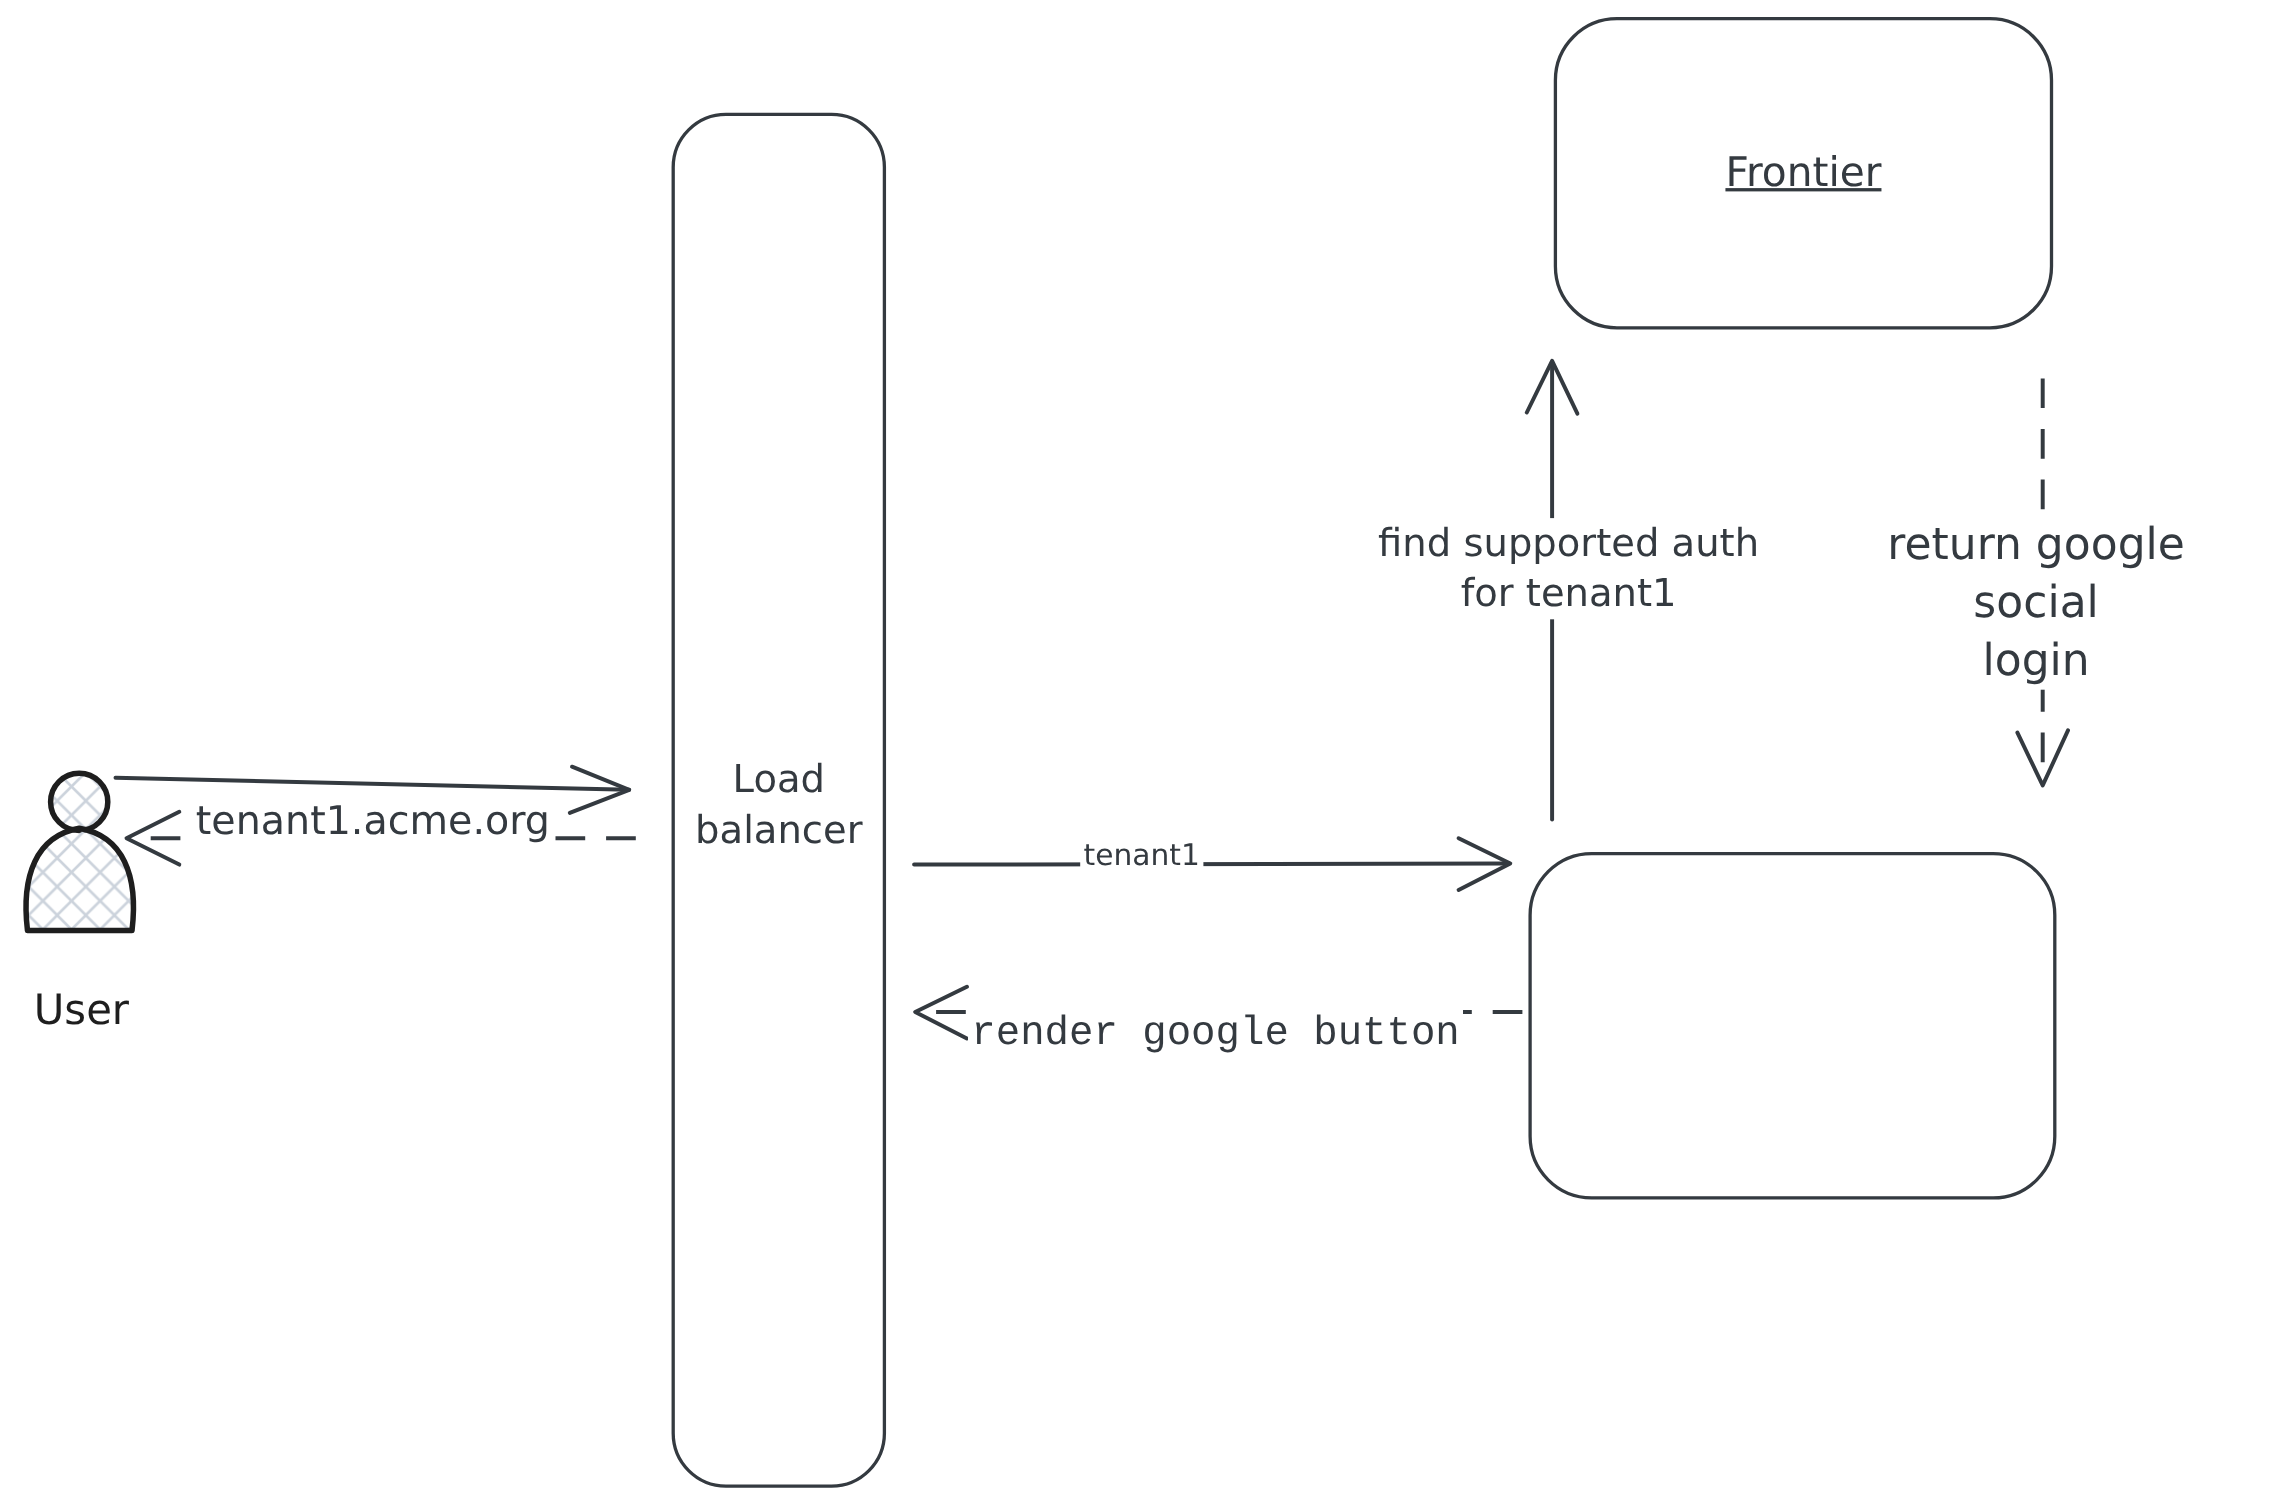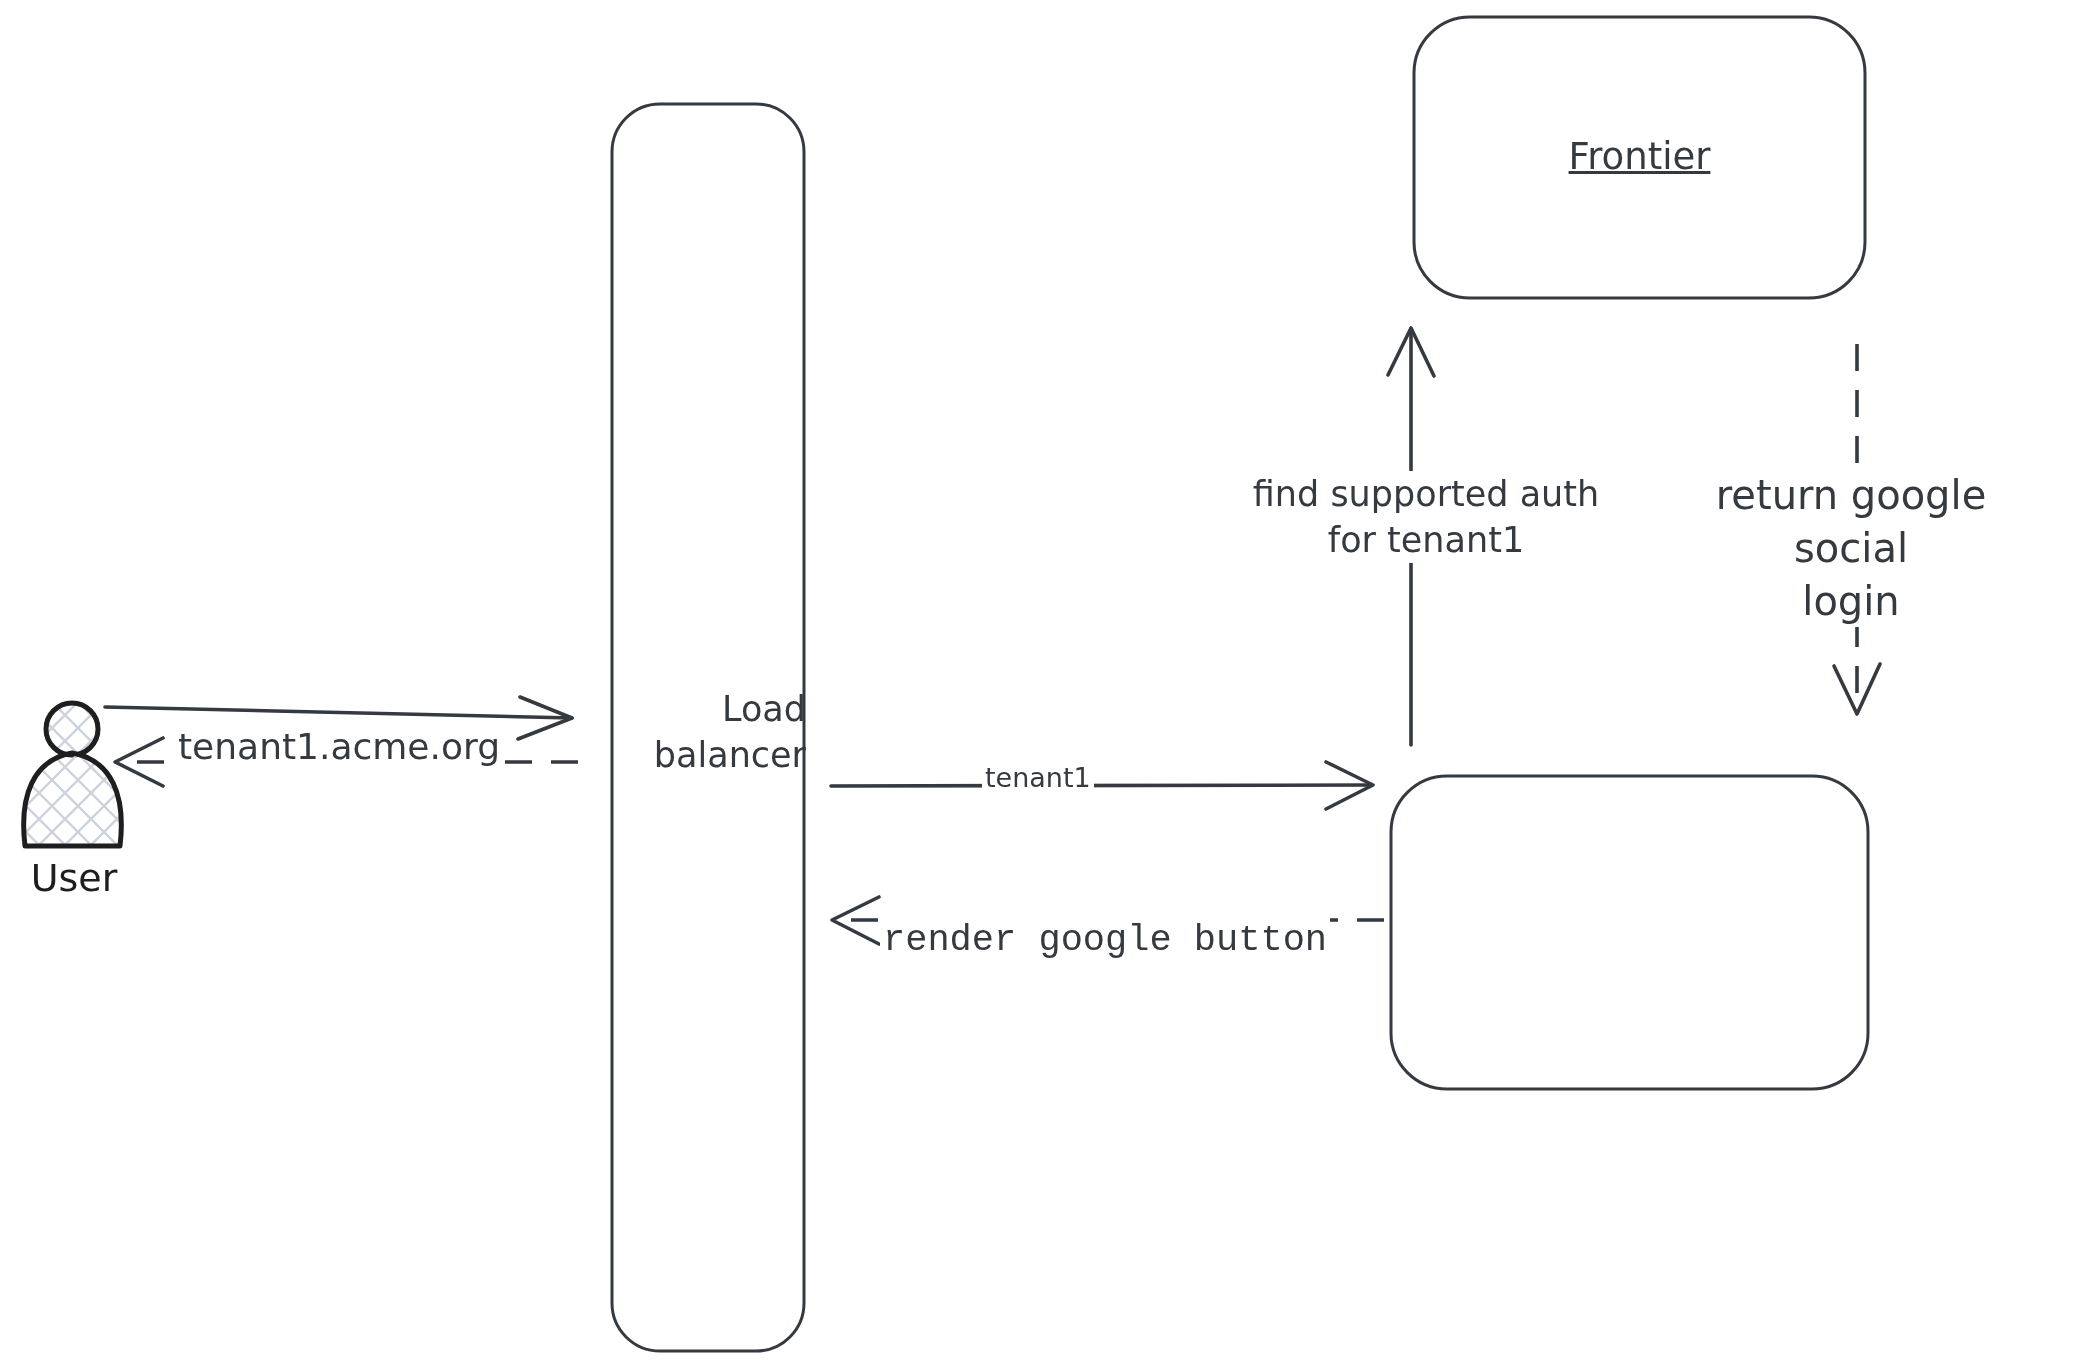--- a/index.html
+++ b/index.html
@@ -28,21 +28,21 @@
   .lbl {
     position: absolute;
     white-space: pre-line;
     color: var(--stroke);
     background: var(--bg);
     text-align: center;
     line-height: 1.32;
     padding: 0 3px;
   }
   .lbl.no-bg { background: transparent; }
-  .actor-lbl { color: var(--actor); }
+  .actor-lbl { color: var(--actor); margin-top: 40px; }
 </style>
 </head>
 <body>
 
 <div class="canvas">
 
   <svg class="layer" width="2083" height="1372" viewBox="0 0 2083 1372">
     <defs>
       <pattern id="hatch" patternUnits="userSpaceOnUse" width="26" height="26">
         <path d="M0,26 L26,0 M-6,6 L6,-6 M20,32 L32,20" stroke="var(--hatch)" stroke-width="2.4" fill="none"></path>
@@ -85,21 +85,21 @@
     </g>
 
     <g>
       <line class="edge dashed" x1="1857" y1="344" x2="1857" y2="712"></line>
       <polyline class="head" points="1834,666 1857,714 1880,664"></polyline>
     </g>
   </svg>
 
   <div class="lbl no-bg actor-lbl" style="left:18px; top:853px; width:112px; font-size:38px;">User</div>
 
-  <div class="lbl no-bg" style="left:607px; top:686px; width:202px; font-size:35px;text-align:right;">Load
+  <div class="lbl no-bg" style="left:607px; top:686px; width:202px; font-size:35px;">Load
 balancer</div>
 
   <div class="lbl no-bg" style="left:1489px; top:133px; width:301px; font-size:37px;text-decoration:underline;">Frontier</div>
 
 
   <div class="lbl" style="left:175px; top:683px; font-size:36px;margin-top:40px;">tenant1.acme.org</div>
 
   <div class="lbl" style="left:982px; top:760px; font-size:27px;">tenant1</div>
 
   <div class="lbl" style="left:880px; top:916px; font-size:37px;font-family:Liberation Mono, monospace;">render google button</div>

